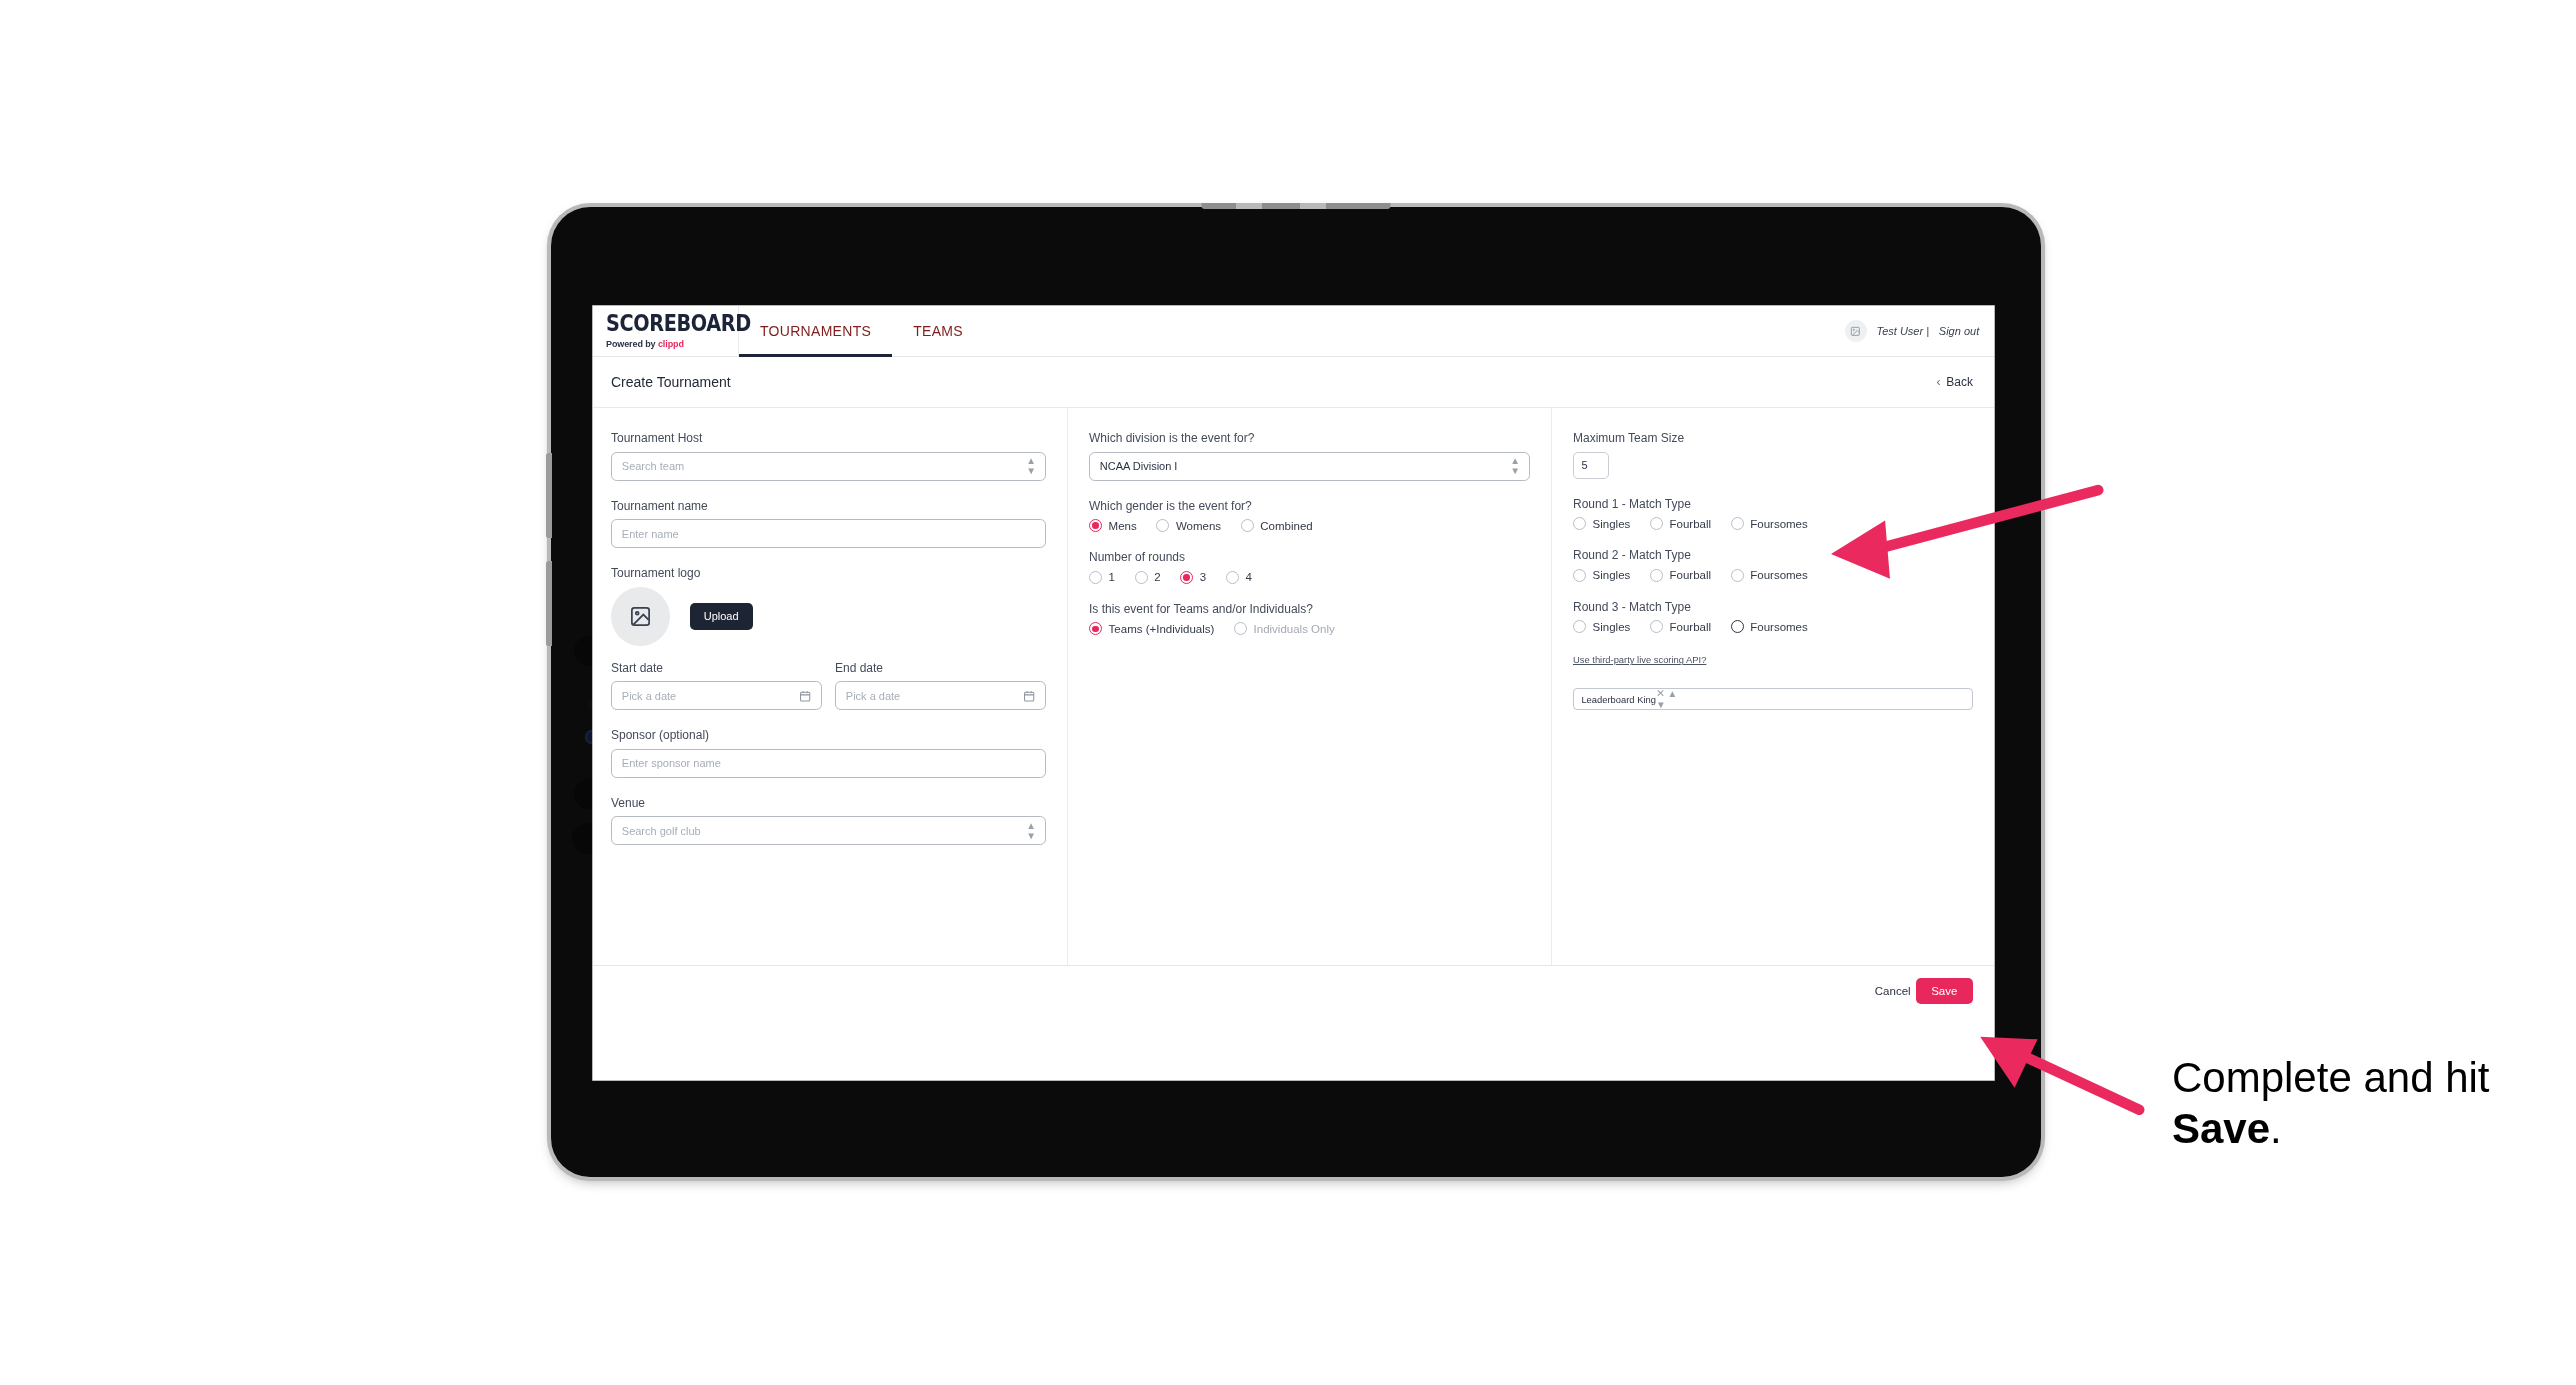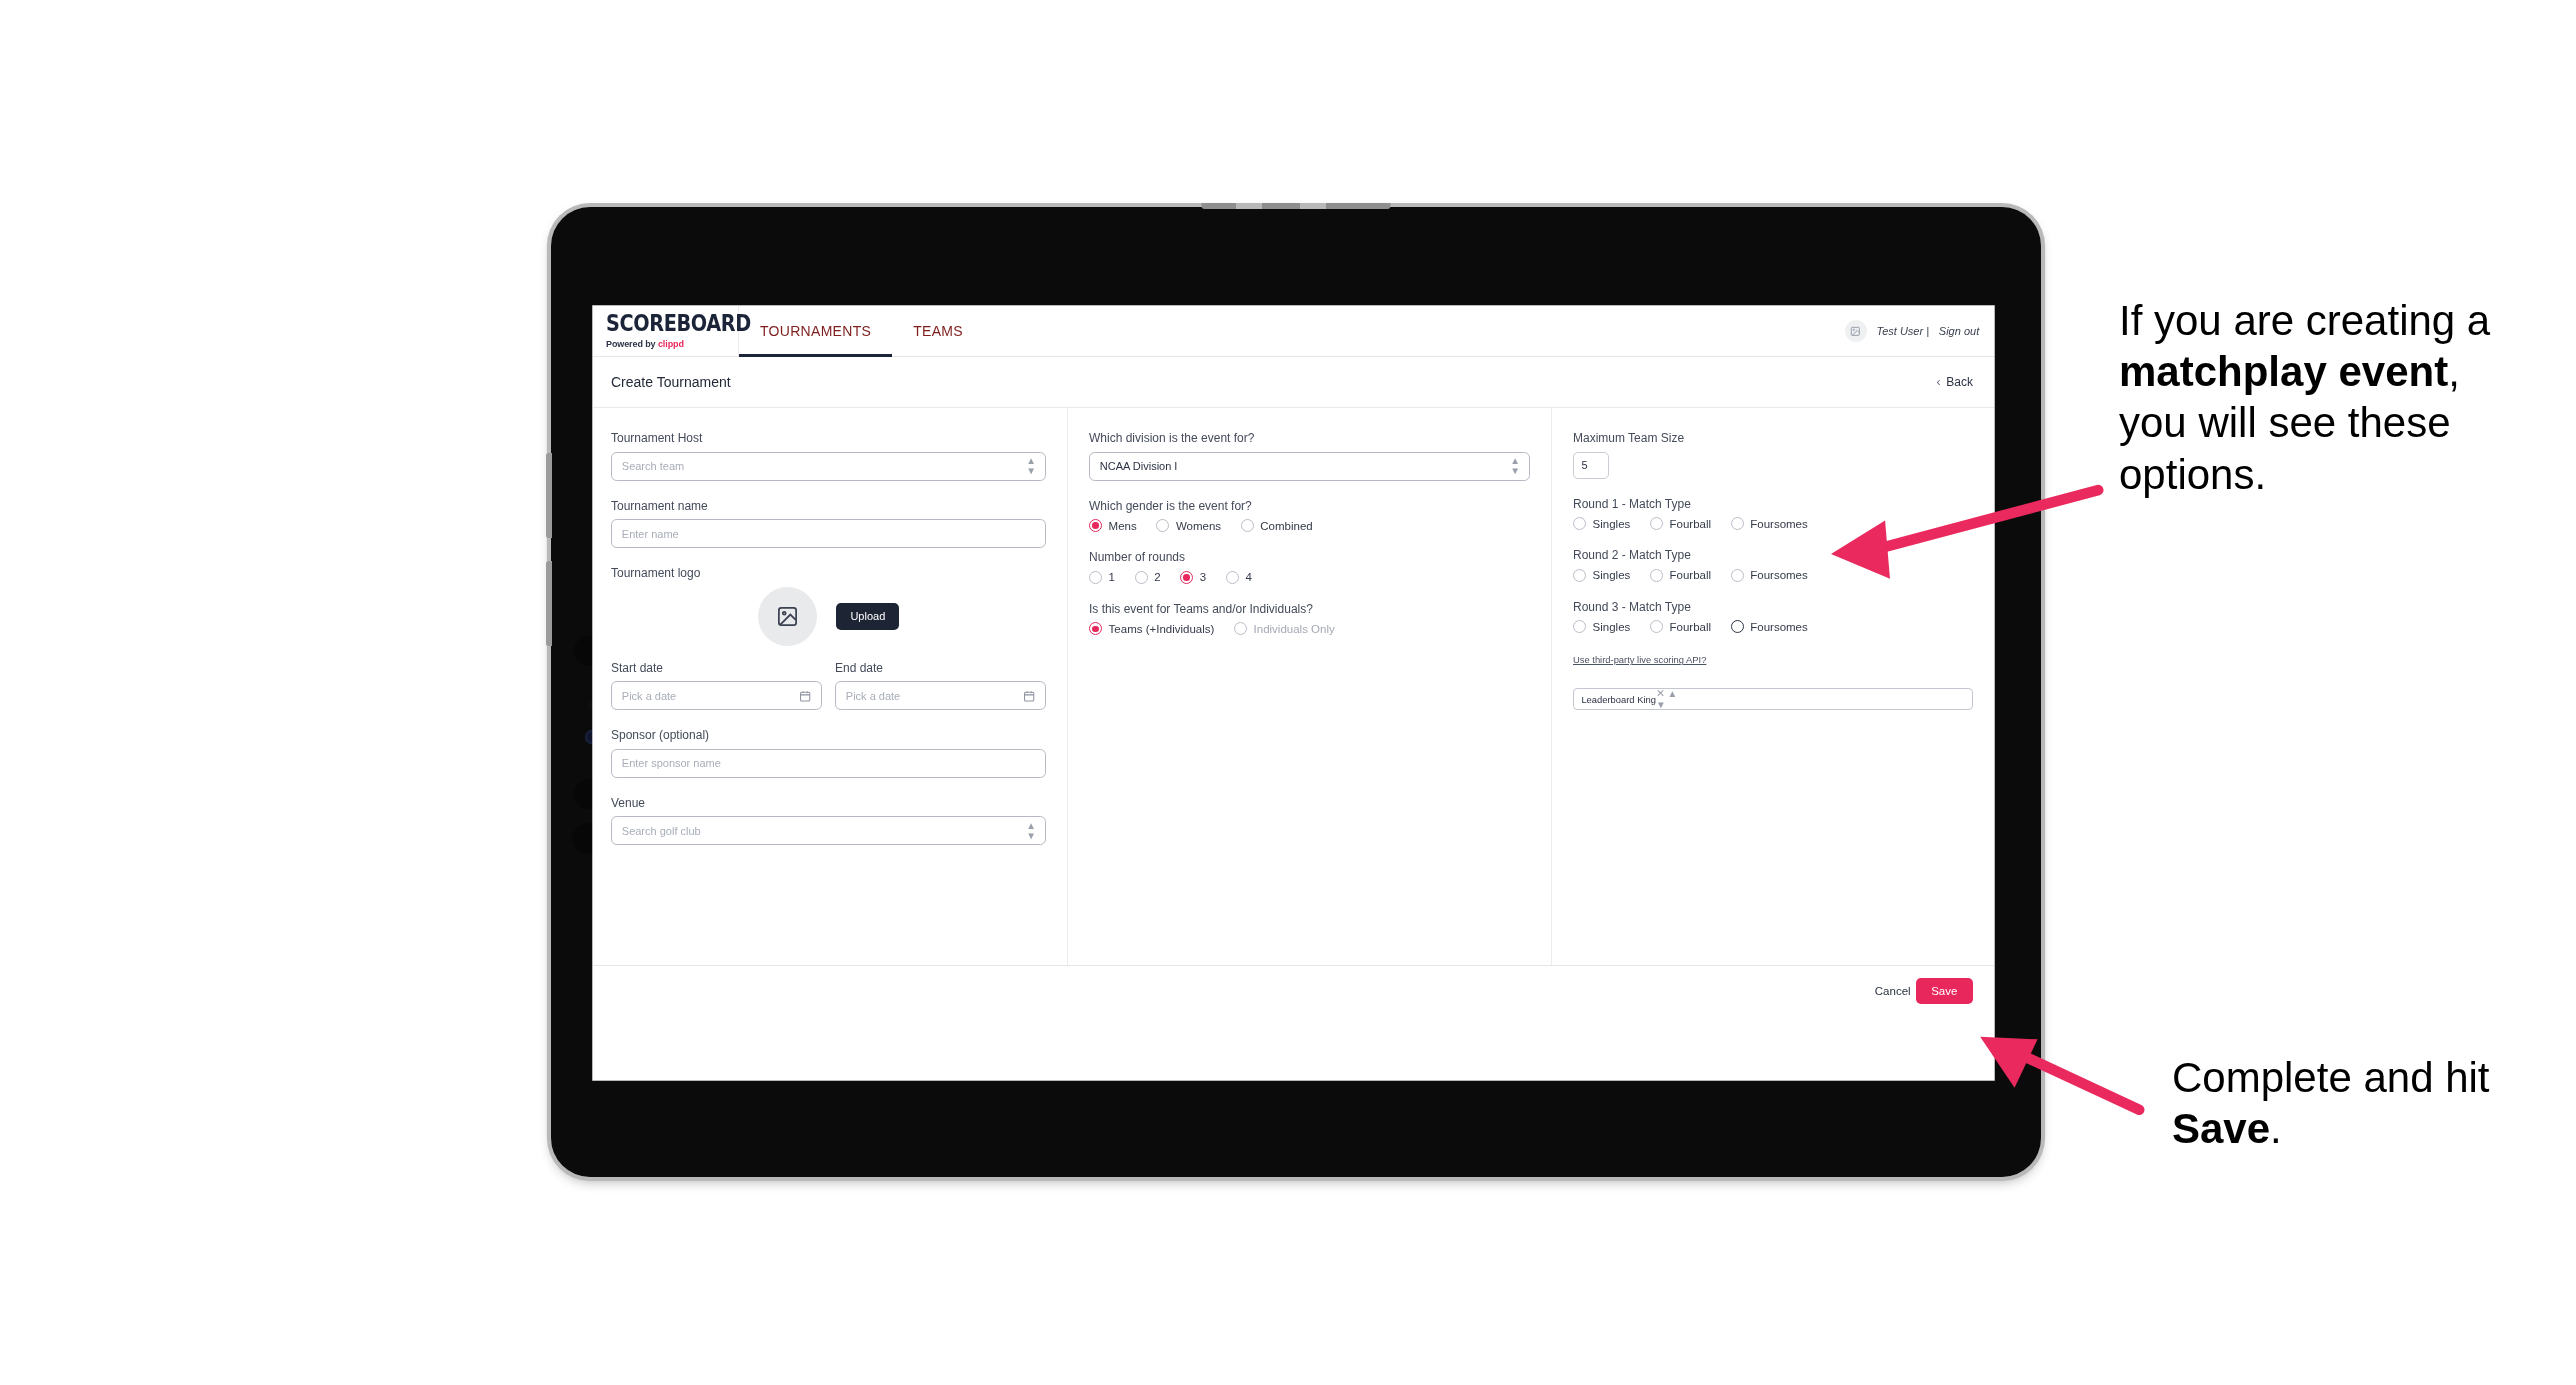--- a/index.html
+++ b/index.html
@@ -104,21 +104,21 @@
     height: 29px; border:0.8px solid #b6bac2; border-radius:5.7px; background:#fff;
     display:flex; align-items:center; padding: 0 9.8px; font-size:11px; color:#2b3243;
     position:relative;
   }
   .input.ph { color:#a8adb8; }
   .input .end { margin-left:auto; display:flex; align-items:center; gap:7.4px; color:#8d939f; }
   .caret-ud { font-size:9.8px; line-height:1; letter-spacing:-0.8px; color:#9aa0ab; }
   .cal-ico { width:12.3px; height:12.3px; }
   .xmark { font-size:10.7px; color:#9aa0ab; line-height:1; }
 
-  .logo-row { display:flex; align-items:center; gap:19.7px; margin-top:3.3px; margin-bottom:14.8px;justify-content:center;}
+  .logo-row { display:flex; align-items:center; gap:19.7px; margin-top:3.3px; margin-bottom:14.8px;}
   .logo-circle {
     width:59px; height:59px; border-radius:50%; background:#e9eaec;
     display:flex; align-items:center; justify-content:center;
   }
   .upload-btn {
     background:#1d2433; color:#fff; font-size:11px; border-radius:4.9px;
     padding: 7.4px 14px; cursor:pointer;
   }
 
   .date-row { display:flex; gap:13px;justify-content:flex-end; }
@@ -455,22 +455,19 @@
     <g>
       <path d="M2560,598 L2293,669" stroke="#ea2a5e" stroke-width="13" stroke-linecap="round" fill="none"></path>
       <path d="M2234,676 L2300,635 L2306,706 Z" fill="#ea2a5e"></path>
     </g>
     <g>
       <path d="M2610,1354 L2468,1288" stroke="#ea2a5e" stroke-width="13" stroke-linecap="round" fill="none"></path>
       <path d="M2416,1265 L2486,1268 L2458,1327 Z" fill="#ea2a5e"></path>
     </g>
   </svg>
 
-  <div class="anno anno-1">
-    <span>If you are creating a </span><b>matchplay event</b><span>, you will see these options.</span>
-  </div>
 
   <div class="anno anno-2">
     <span>Complete and hit </span><b>Save</b><span>.</span>
   </div>
 
 </div>
 
 
 </body></html>

